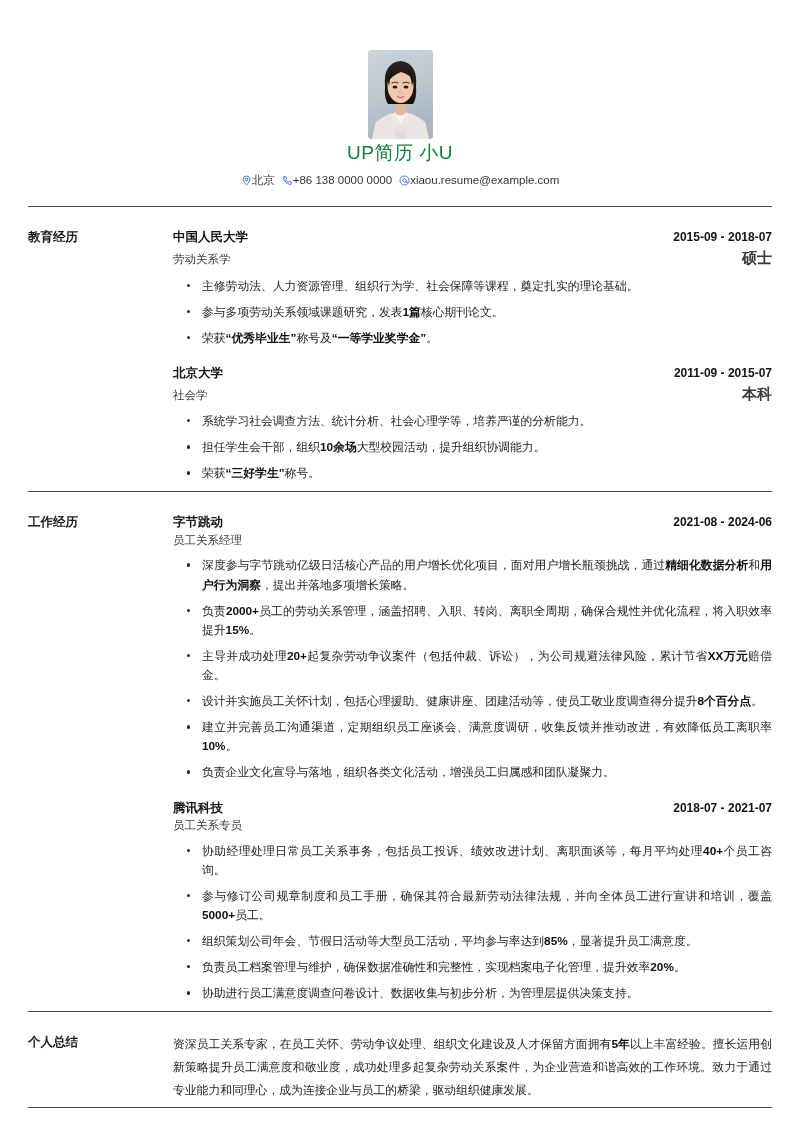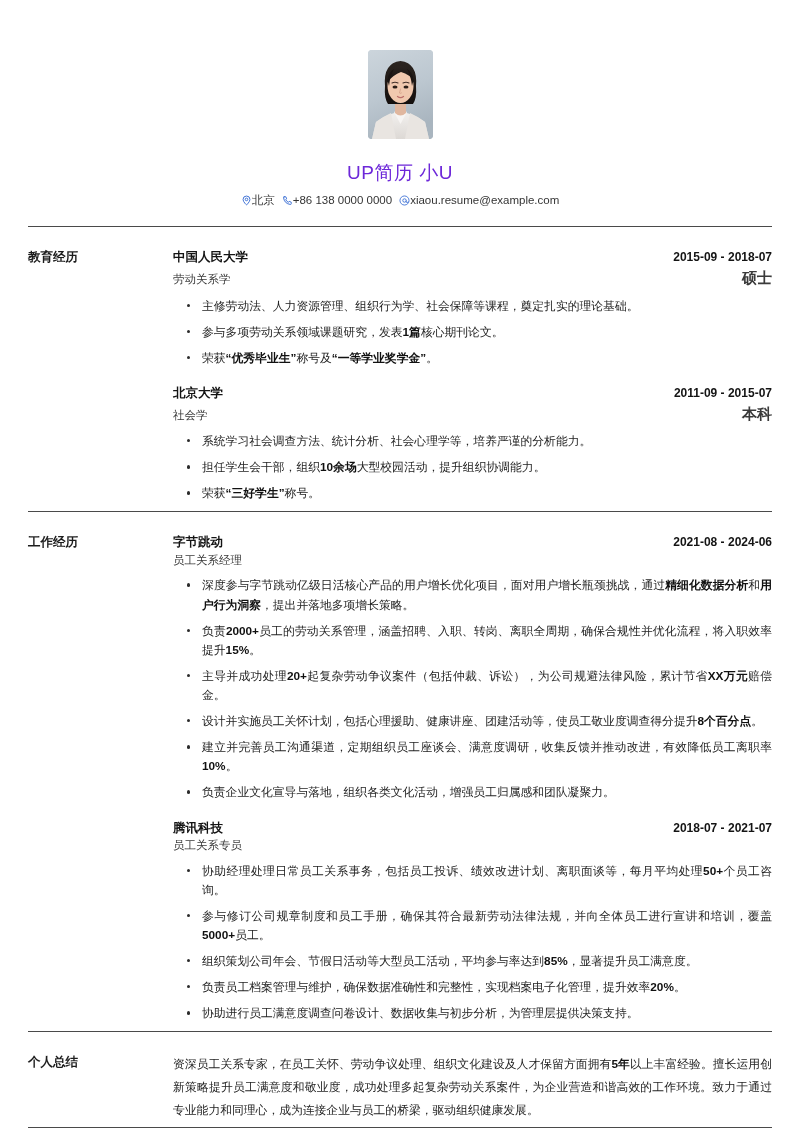--- a/index.html
+++ b/index.html
@@ -33,25 +33,25 @@
     height: 89px;
     margin: 0 auto;
     border-radius: 4px;
     overflow: hidden;
     position: relative;
     background: linear-gradient(170deg, #c9d2da 0%, #b9c4cd 48%, #aab6c0 100%);
   }
   .photo svg { display: block; width: 100%; height: 100%; }
 
   .name {
-    margin-top: 22px;
+    margin-top: 2px;
     font-size: 19px;
     font-weight: 400;
     letter-spacing: 0.5px;
-    color: #6d28d9;
+    color: #15803d;
     line-height: 1.25;
   }
 
   .contacts {
     margin-top: 10px;
     display: flex;
     justify-content: center;
     align-items: center;
     gap: 7px;
     font-size: 11.5px;
@@ -350,21 +350,21 @@
       <div class="entry">
         <div class="entry-row">
           <div class="entry-title">腾讯科技</div>
           <div class="entry-date">2018-07 - 2021-07</div>
         </div>
         <div class="entry-row">
           <div class="entry-sub">员工关系专员</div>
           <div class="entry-meta"></div>
         </div>
         <ul class="bullets">
-            <li>协助经理处理日常员工关系事务，包括员工投诉、绩效改进计划、离职面谈等，每月平均处理<b>50+</b>个员工咨询。</li>
+            <li>协助经理处理日常员工关系事务，包括员工投诉、绩效改进计划、离职面谈等，每月平均处理<b>40+</b>个员工咨询。</li>
             <li>参与修订公司规章制度和员工手册，确保其符合最新劳动法律法规，并向全体员工进行宣讲和培训，覆盖<b>5000+</b>员工。</li>
             <li>组织策划公司年会、节假日活动等大型员工活动，平均参与率达到<b>85%</b>，显著提升员工满意度。</li>
             <li>负责员工档案管理与维护，确保数据准确性和完整性，实现档案电子化管理，提升效率<b>20%</b>。</li>
             <li>协助进行员工满意度调查问卷设计、数据收集与初步分析，为管理层提供决策支持。</li>
           </ul>
       </div>
 
     </div>
   </div>
 

